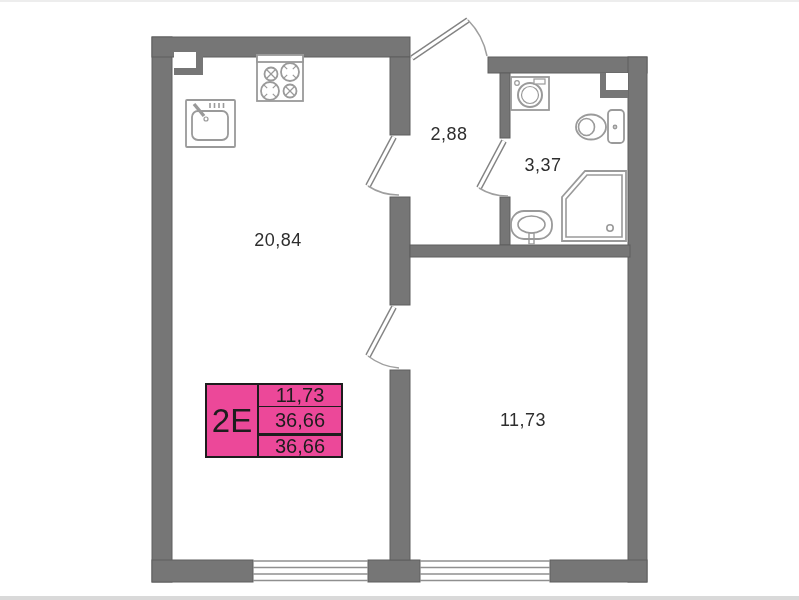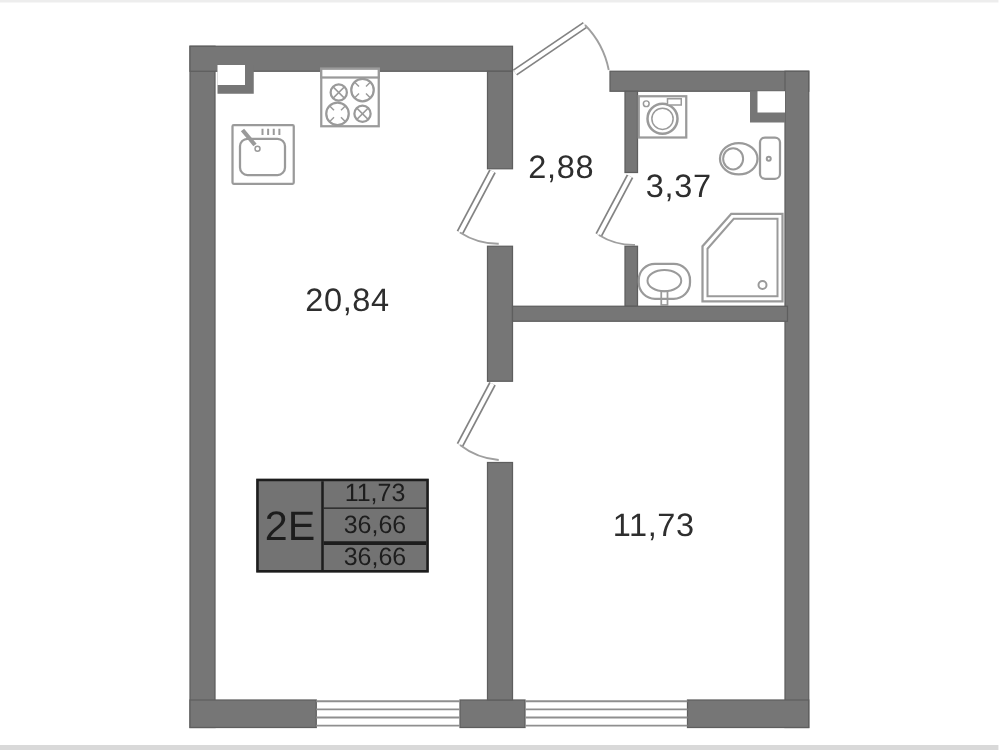--- a/index.html
+++ b/index.html
@@ -21,25 +21,25 @@
   .whitecut{fill:#ffffff;stroke:none;}
   .floor{fill:#ffffff;stroke:none;}
   .fx{fill:#ffffff;stroke:var(--fixture_line);stroke-width:1.8;}
   .fxl{fill:none;stroke:var(--fixture_line);stroke-width:1.6;}
   .win{stroke:#8f8f8f;stroke-width:1.5;}
   .leaf-under{stroke:#838383;stroke-width:6;}
   .leaf-over{stroke:#ffffff;stroke-width:3.2;}
   .arc{stroke:#9f9f9f;stroke-width:1.5;fill:none;}
   .room-label{
     position:absolute;transform:translate(-50%,-50%);
-    font-size:26px;color:var(--text);letter-spacing:.5px;white-space:nowrap;
+    font-size:18px;color:var(--text);letter-spacing:.5px;white-space:nowrap;
   }
   .legend{
     position:absolute;left:205px;top:383px;width:138px;height:75px;
-    border:2px solid #1d1d1d;display:flex;background:#737373;box-sizing:border-box;
+    border:2px solid #1d1d1d;display:flex;background:#ec4899;box-sizing:border-box;
   }
   .legend-unit{
     width:50px;border-right:2px solid #1d1d1d;display:flex;
     align-items:center;justify-content:center;font-size:33px;color:#1d1d1d;
   }
   .legend-col{flex:1;display:flex;flex-direction:column;}
   .legend-row{
     display:flex;align-items:center;justify-content:center;
     font-size:20px;color:#1d1d1d;line-height:1;
   }
@@ -179,21 +179,21 @@
 
     <g>
       <rect class="fx" x="511" y="211" width="41" height="28" rx="13"></rect>
       <ellipse class="fxl" cx="531.5" cy="224.5" rx="13.5" ry="8.5"></ellipse>
       <rect class="fxl" x="529" y="233" width="5" height="11" style="stroke-width:1.4"></rect>
     </g>
   </svg>
 
   <div class="room-label" style="left:278px;top:240px">20,84</div>
   <div class="room-label" style="left:449px;top:134px">2,88</div>
-  <div class="room-label" style="left:543px;top:149px">3,37</div>
+  <div class="room-label" style="left:543px;top:165px">3,37</div>
   <div class="room-label" style="left:523px;top:420px">11,73</div>
 
   <div class="legend">
     <div class="legend-unit">2E</div>
     <div class="legend-col">
       <div class="legend-row r1">11,73</div>
       <div class="legend-row r2">36,66</div>
       <div class="legend-row r3">36,66</div>
     </div>
   </div>

